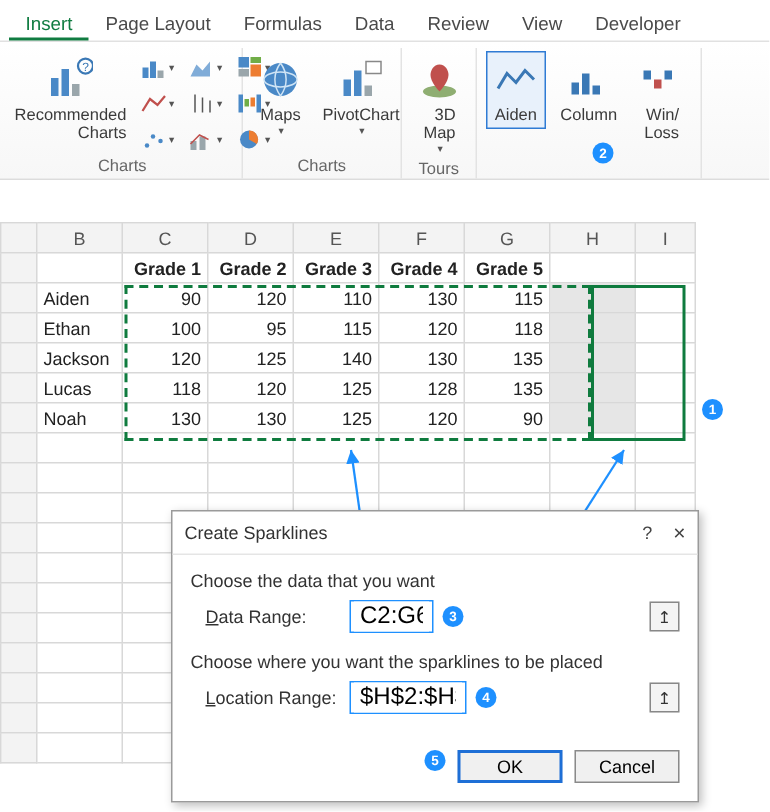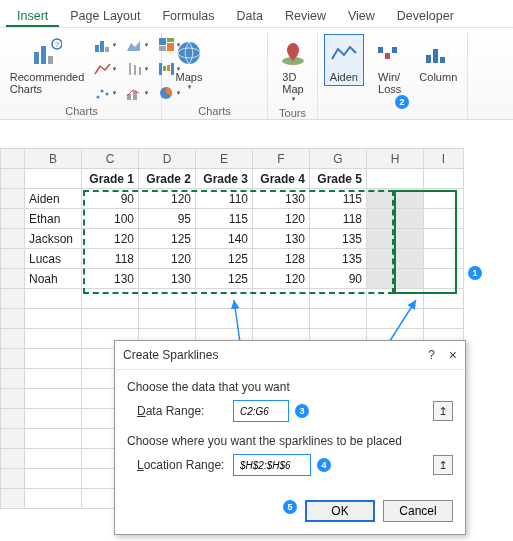--- a/index.html
+++ b/index.html
@@ -11,21 +11,21 @@
   .tab.active { border-bottom: 2px solid #107c41; color: #107c41; }
 
   
   .ribbon { display: flex; align-items: stretch; background: linear-gradient(#fff,#f7f7f7); border-bottom: 1px solid #dcdcdc; height: 92px; padding: 4px 2px 0 2px; }
   .group { display: flex; flex-direction: column; justify-content: space-between; border-right: 1px solid #e3e3e3; padding: 0 6px 2px 6px; }
   .group-body { display: flex; align-items: flex-start; gap: 6px; flex: 1; padding-top: 2px; }
   .group-label { text-align: center; font-size: 11px; color: #666; padding-top: 1px; }
   .big-btn { display: flex; flex-direction: column; align-items: center; justify-content: flex-start; width: 70px; padding: 2px; cursor: pointer; border: 1px solid transparent; }
   .big-btn.selected { border: 1px solid #2f7bd4; background: #e8f1fb; }
   .big-btn .ico { width: 32px; height: 32px; display: flex; align-items: center; justify-content: center; }
-  .big-btn .lbl { font-size: 11px; text-align: left; line-height: 12px; margin-top: 2px; color: #3a3a3a; }
+  .big-btn .lbl { font-size: 11px; text-align: right; line-height: 12px; margin-top: 2px; color: #3a3a3a; }
   .tiny-col { display: flex; flex-direction: column; gap: 2px; }
   .tiny-btn { width: 26px; height: 22px; display: flex; align-items: center; justify-content: center; cursor: pointer; border: 1px solid transparent; }
   .drop-arrow { font-size: 7px; color: #555; margin-left: 1px; }
   .callout { width: 14px; height: 14px; border-radius: 50%; background: #1e90ff; color: #fff; font-size: 9px; font-weight: bold; display: flex; align-items:center; justify-content:center; position: absolute; }
 
   
   .sheet-area { position: relative; padding-top: 28px; }
   table.sheet { border-collapse: collapse; table-layout: fixed; }
   .sheet th, .sheet td { border: 1px solid #d8d8d8; height: 20px; font-size: 12px; padding: 0 4px; color: #222; background: #fff; }
   .sheet th { background: #f3f3f3; font-weight: normal; color: #555; }
@@ -40,21 +40,21 @@
 
   
   .dialog { position: absolute; left: 114px; top: 340px; width: 352px; background: #fff; border: 1px solid #9a9a9a; box-shadow: 2px 2px 6px rgba(0,0,0,.25); }
   .dlg-title { display: flex; justify-content: space-between; align-items: center; padding: 6px 8px; font-size: 12px; border-bottom: 1px solid #e5e5e5; text-align: right; }
   .dlg-title .r { display: flex; gap: 14px; align-items: center; color: #444; }
   .dlg-body { padding: 10px 12px 4px; font-size: 12px; color: #333; }
   .dlg-section { margin-bottom: 12px; }
   .dlg-row { display: flex; align-items: center; gap: 6px; margin: 6px 0 2px 10px; }
   .dlg-row label { min-width: 90px; }
   .dlg-row .u { text-decoration: underline; }
-  .dlg-input { border: 1px solid #888; height: 20px; width: 180px; padding: 1px 4px; font-size: 10px; font-style: italic; }
+  .dlg-input { border: 1px solid #888; height: 20px; width: 180px; padding: 1px 4px; font-size: 16px; }
   .range-btn { width: 20px; height: 20px; border: 1px solid #888; background: #f4f4f4; display:flex; align-items:center; justify-content:center; font-size:11px; cursor:pointer; }
   .dlg-buttons { display: flex; justify-content: flex-end; gap: 8px; padding: 8px 12px 12px; }
   .dlg-buttons button { width: 70px; height: 22px; border: 1px solid #8a8a8a; background: #f0f0f0; font-size: 12px; cursor: pointer; }
   .dlg-buttons button.primary { border: 2px solid #1e6fd6; }
   .hilite { border: 1.5px solid #1e90ff; padding: 0 2px; }
 
   
   svg.overlay { position: absolute; left:0; top:0; pointer-events:none; }
 </style>
 </head>
@@ -171,20 +171,32 @@
         <div class="ico">
             <svg width="28" height="28">
               <circle cx="14" cy="14" r="11" fill="#4a89c7"></circle>
               <ellipse cx="14" cy="14" rx="11" ry="5" fill="none" stroke="#cfe4f5"></ellipse>
               <path d="M14 3 C9 10 9 18 14 25 C19 18 19 10 14 3" fill="none" stroke="#cfe4f5"></path>
             </svg>
           </div>
         <div class="lbl">Maps</div>
         <span class="drop-arrow">▾</span>
       </div>
+      <div class="big-btn" style="width:58px">
+        <div class="ico">
+            <svg width="28" height="28">
+              <rect x="2" y="14" width="5" height="11" fill="#4a89c7"></rect>
+              <rect x="9" y="8" width="5" height="17" fill="#4a89c7"></rect>
+              <rect x="16" y="18" width="5" height="7" fill="#9aa6ab"></rect>
+              <rect x="17" y="2" width="10" height="8" fill="#fff" stroke="#888"></rect>
+            </svg>
+          </div>
+        <div class="lbl">PivotChart</div>
+        <span class="drop-arrow">▾</span>
+      </div>
     </div>
     <div class="group-label">Charts</div>
   </div>
 
   <div class="group" style="width:50px">
     <div class="group-body">
       <div class="big-btn" style="width:40px">
         <div class="ico">
             <svg width="28" height="28">
               <ellipse cx="14" cy="22" rx="11" ry="4" fill="#8fae72"></ellipse>
@@ -201,41 +213,41 @@
 
   <div class="group" style="width:150px; position:relative">
     <div class="group-body">
       <div class="big-btn selected" style="width:42px">
         <div class="ico">
             <svg width="28" height="24">
               <polyline points="2,18 8,8 14,14 20,6 26,12" fill="none" stroke="#3a78b5" stroke-width="2"></polyline>
             </svg>
           </div>
         <div class="lbl">Aiden</div>
+      </div>
+      <div class="big-btn" style="width:48px">
+        <div class="ico">
+            <svg width="28" height="24">
+              <rect x="2" y="14" width="5" height="8" fill="#3a78b5"></rect>
+              <rect x="9" y="8" width="5" height="14" fill="#3a78b5"></rect>
+              <rect x="16" y="16" width="5" height="6" fill="#3a78b5"></rect>
+            </svg>
+          </div>
+        <div class="lbl">Column</div>
       </div>
       <div class="big-btn" style="width:42px">
         <div class="ico">
             <svg width="28" height="24">
               <rect x="2" y="6" width="5" height="6" fill="#3a78b5"></rect>
               <rect x="9" y="12" width="5" height="6" fill="#c0504d"></rect>
               <rect x="16" y="6" width="5" height="6" fill="#3a78b5"></rect>
             </svg>
           </div>
         <div class="lbl" style="white-space: pre-line;">Win/
 Loss</div>
-      </div>
-      <div class="big-btn" style="width:48px">
-        <div class="ico">
-            <svg width="28" height="24">
-              <rect x="2" y="14" width="5" height="8" fill="#3a78b5"></rect>
-              <rect x="9" y="8" width="5" height="14" fill="#3a78b5"></rect>
-              <rect x="16" y="16" width="5" height="6" fill="#3a78b5"></rect>
-            </svg>
-          </div>
-        <div class="lbl">Column</div>
       </div>
     </div>
     <div class="callout" style="left:77px; top:63px">2</div>
   </div>
 </div>
 
 <div class="sheet-area">
 <table class="sheet">
   <tbody>
         <tr>

